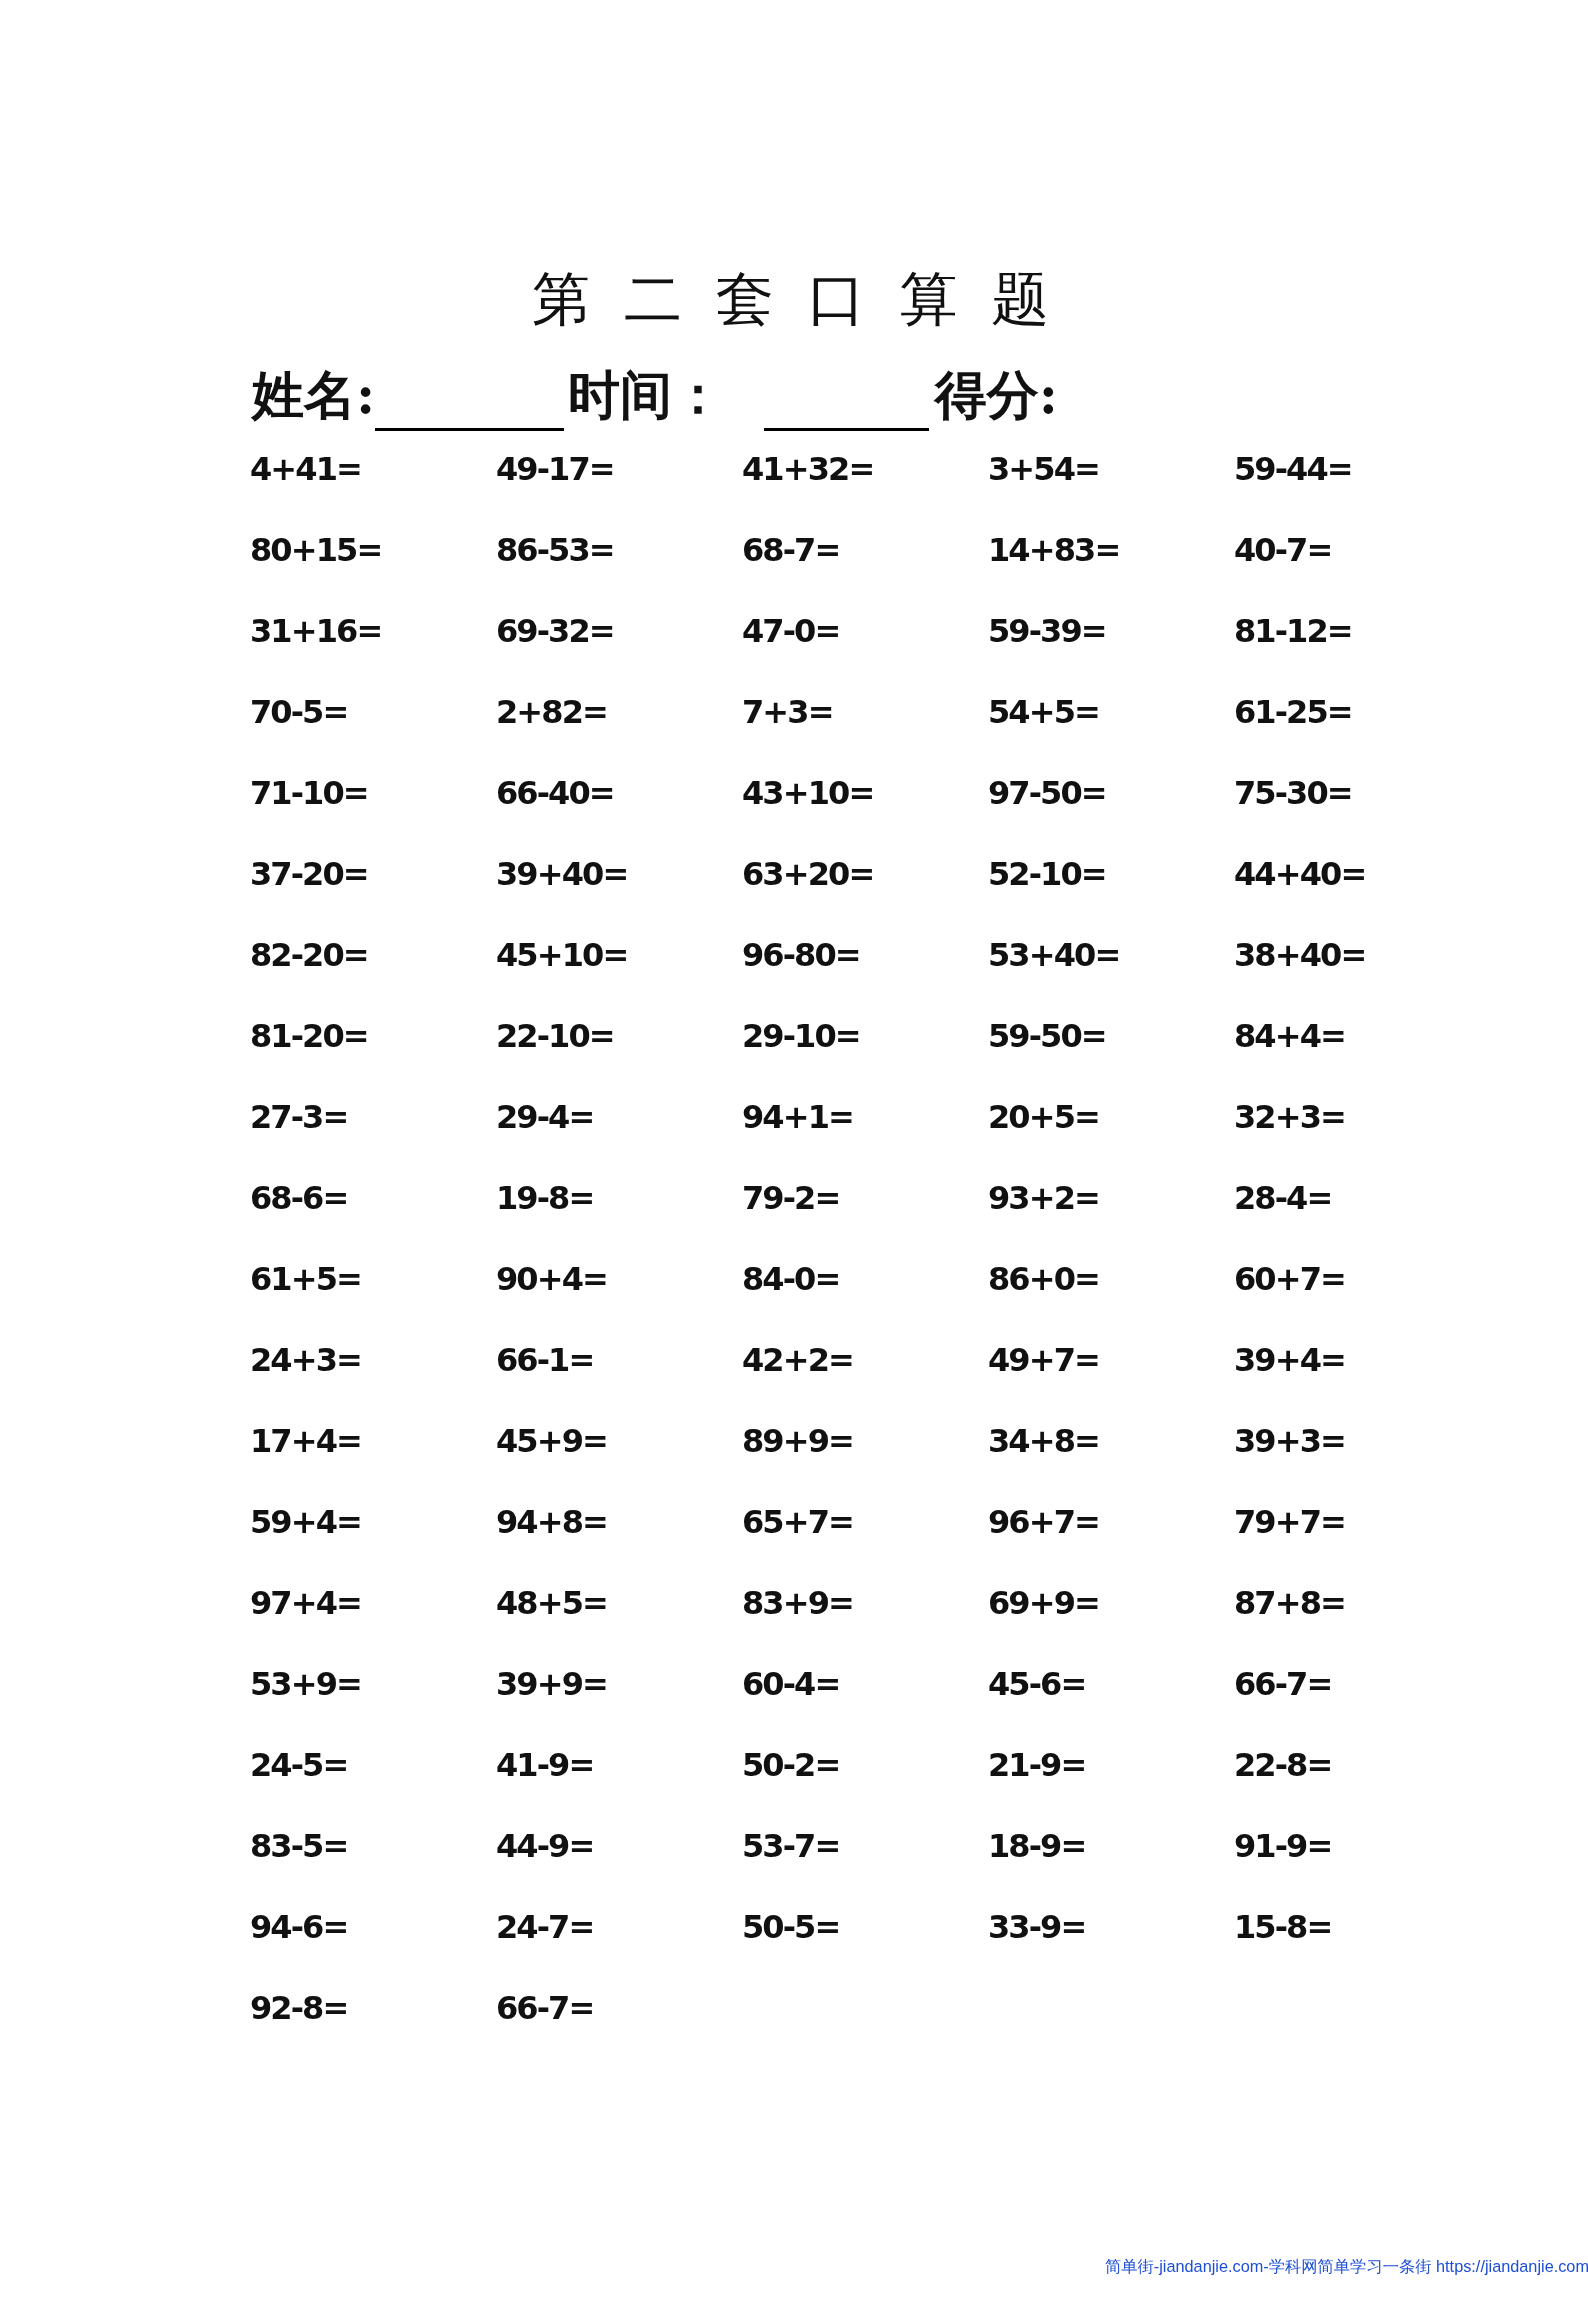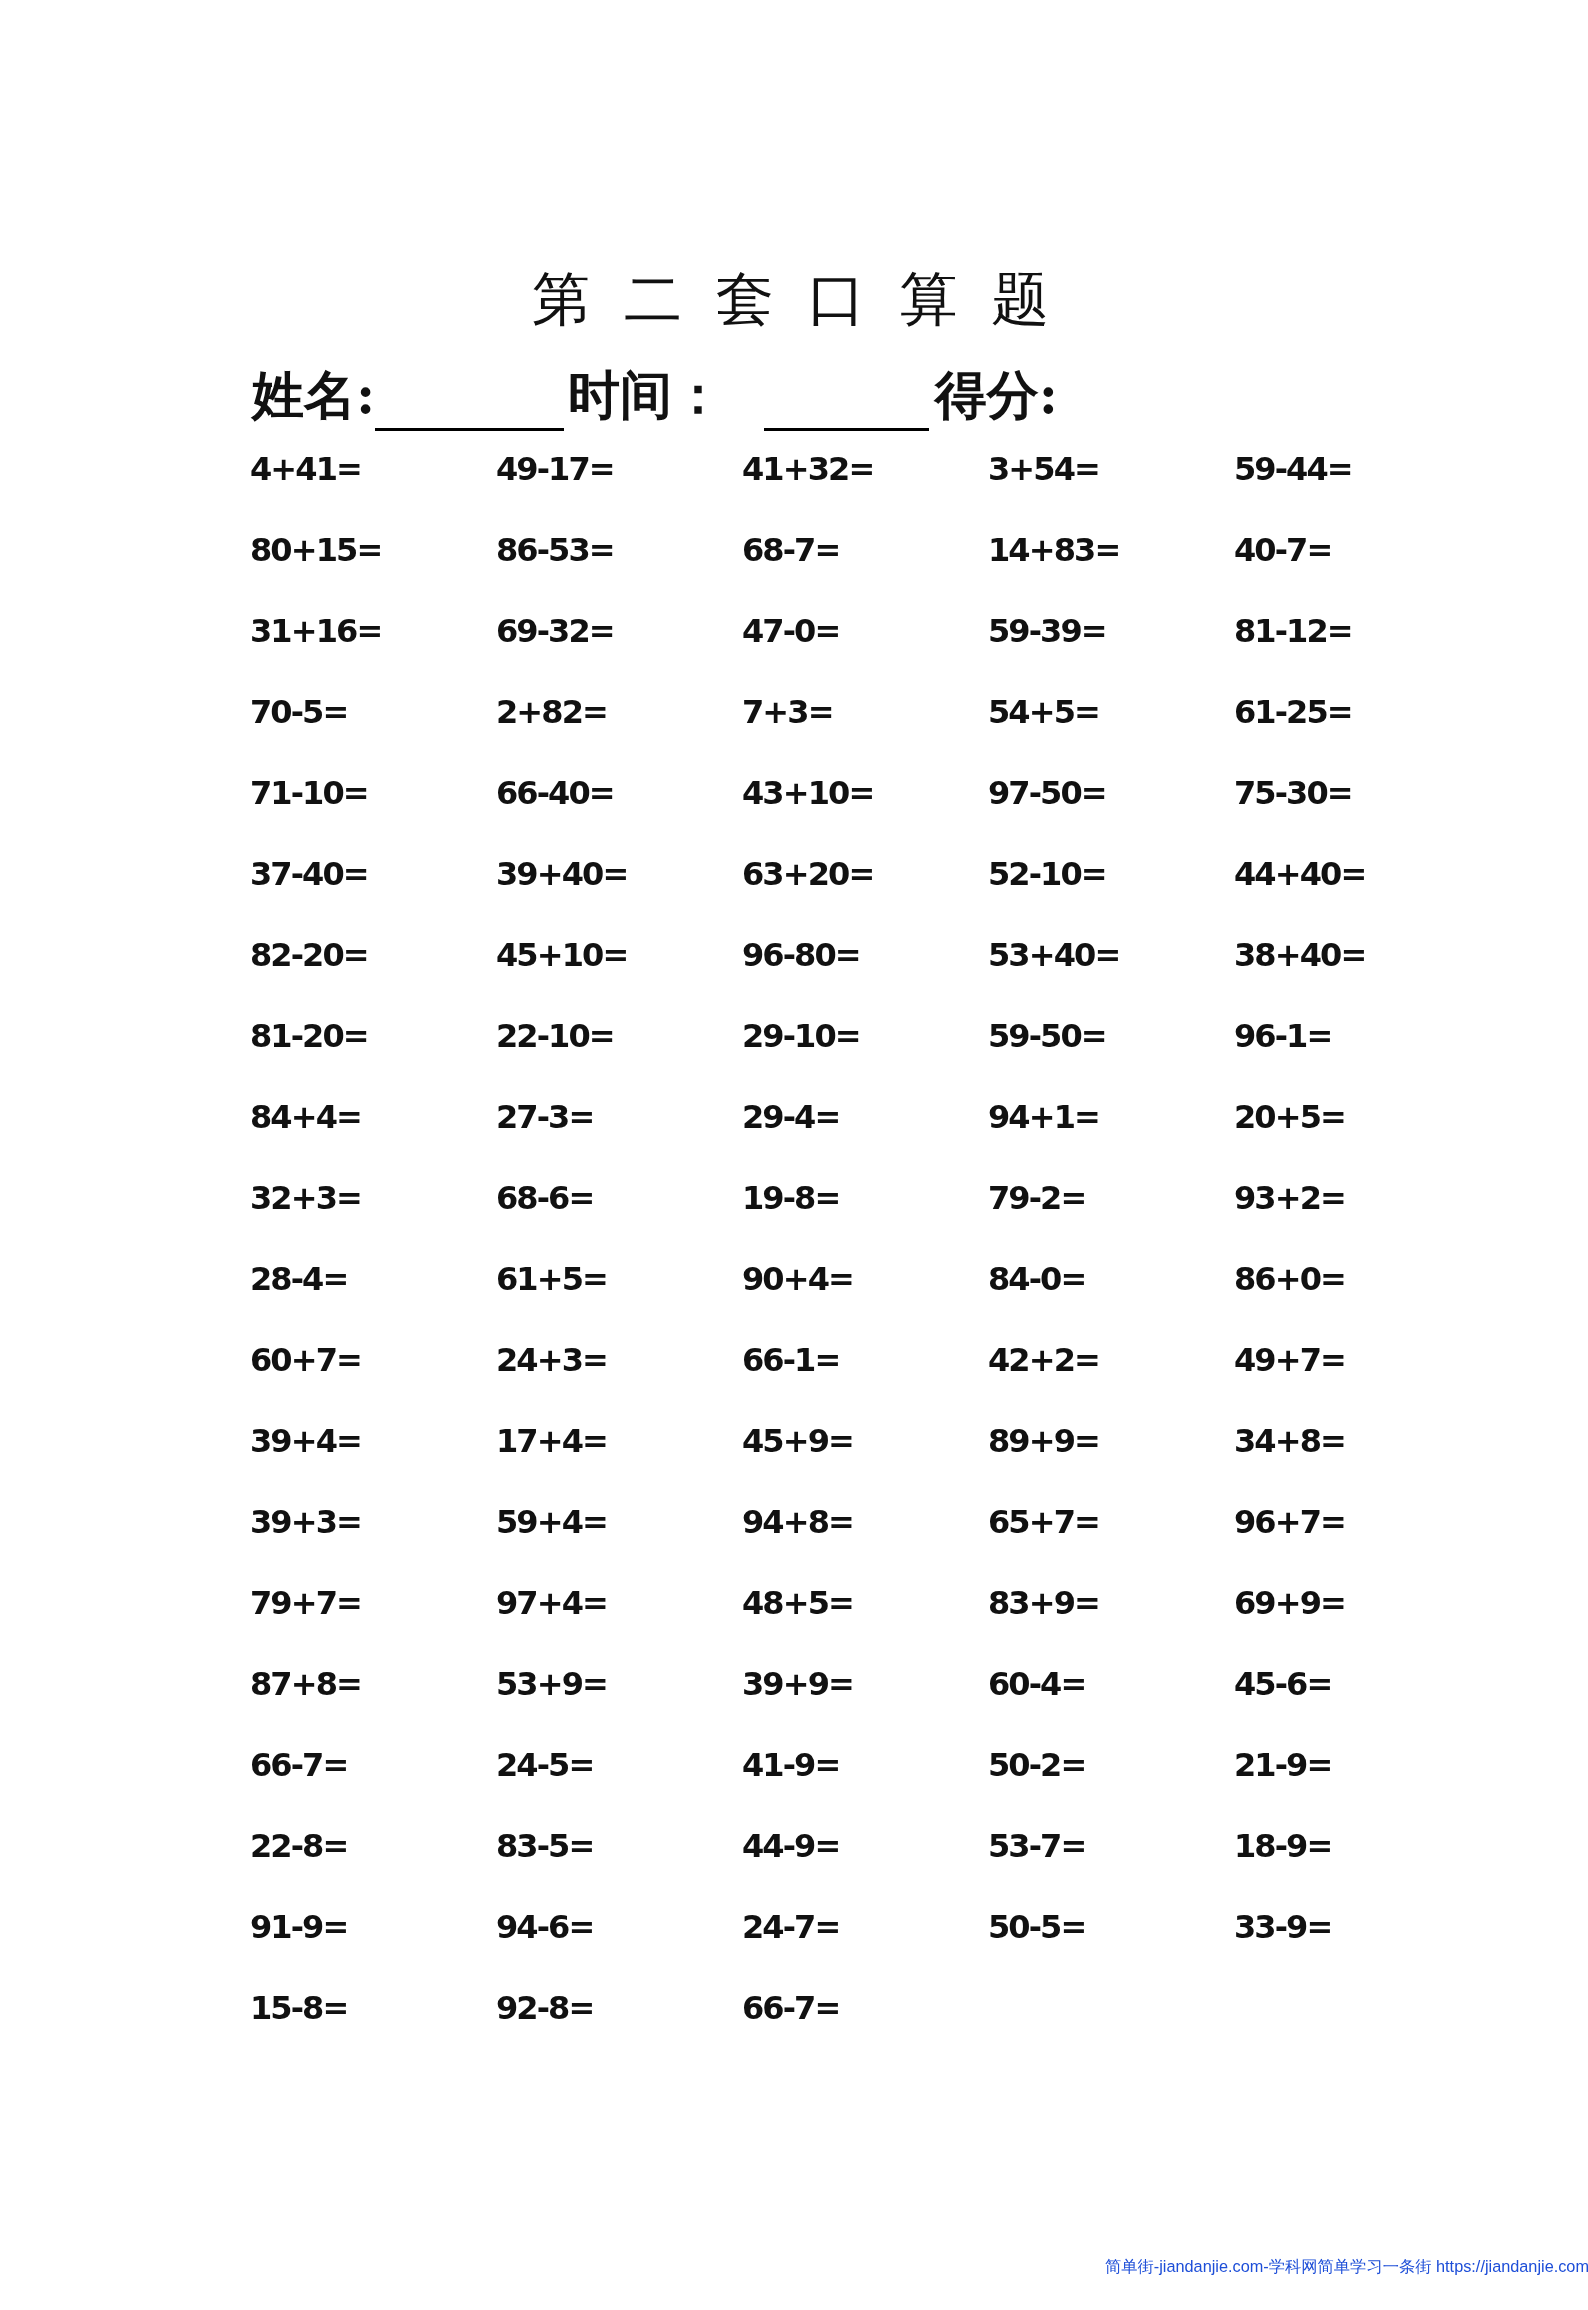--- a/index.html
+++ b/index.html
@@ -110,35 +110,34 @@
       <div class="cell">70-5=</div>
       <div class="cell">2+82=</div>
       <div class="cell">7+3=</div>
       <div class="cell">54+5=</div>
       <div class="cell">61-25=</div>
       <div class="cell">71-10=</div>
       <div class="cell">66-40=</div>
       <div class="cell">43+10=</div>
       <div class="cell">97-50=</div>
       <div class="cell">75-30=</div>
-      <div class="cell">37-40=</div>
+      <div class="cell">37-20=</div>
       <div class="cell">39+40=</div>
       <div class="cell">63+20=</div>
       <div class="cell">52-10=</div>
       <div class="cell">44+40=</div>
       <div class="cell">82-20=</div>
       <div class="cell">45+10=</div>
       <div class="cell">96-80=</div>
       <div class="cell">53+40=</div>
       <div class="cell">38+40=</div>
       <div class="cell">81-20=</div>
       <div class="cell">22-10=</div>
       <div class="cell">29-10=</div>
       <div class="cell">59-50=</div>
-      <div class="cell">96-1=</div>
       <div class="cell">84+4=</div>
       <div class="cell">27-3=</div>
       <div class="cell">29-4=</div>
       <div class="cell">94+1=</div>
       <div class="cell">20+5=</div>
       <div class="cell">32+3=</div>
       <div class="cell">68-6=</div>
       <div class="cell">19-8=</div>
       <div class="cell">79-2=</div>
       <div class="cell">93+2=</div>

